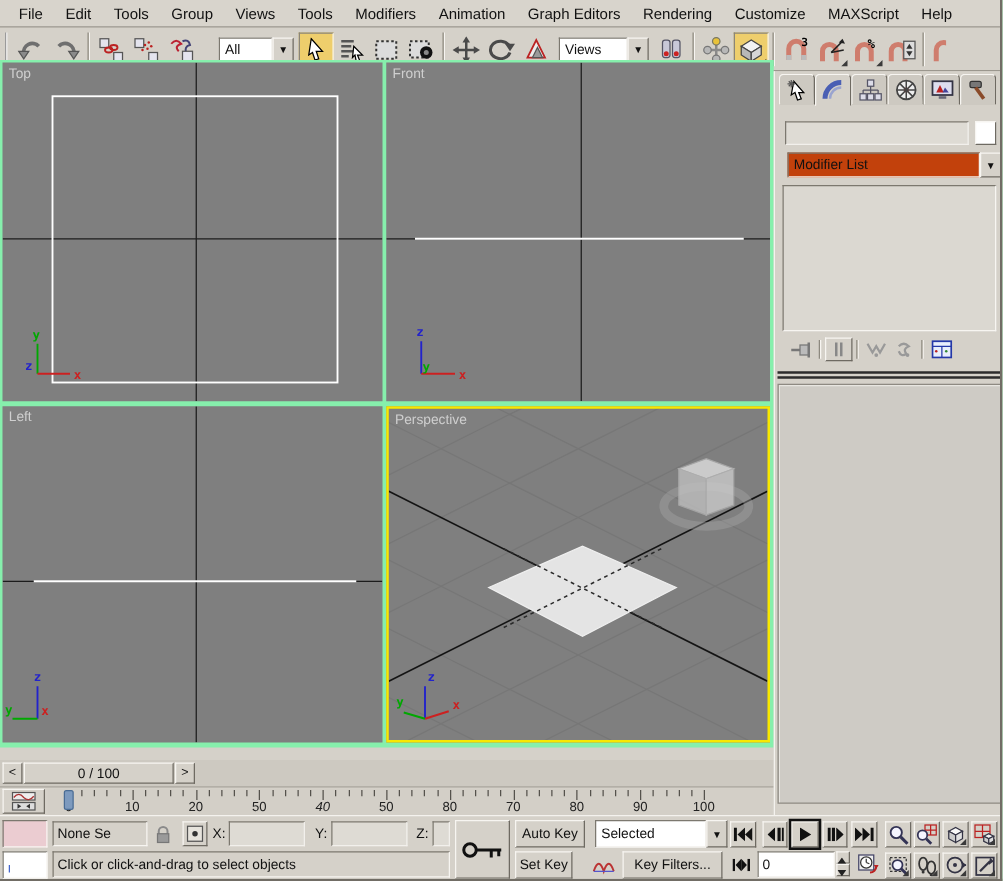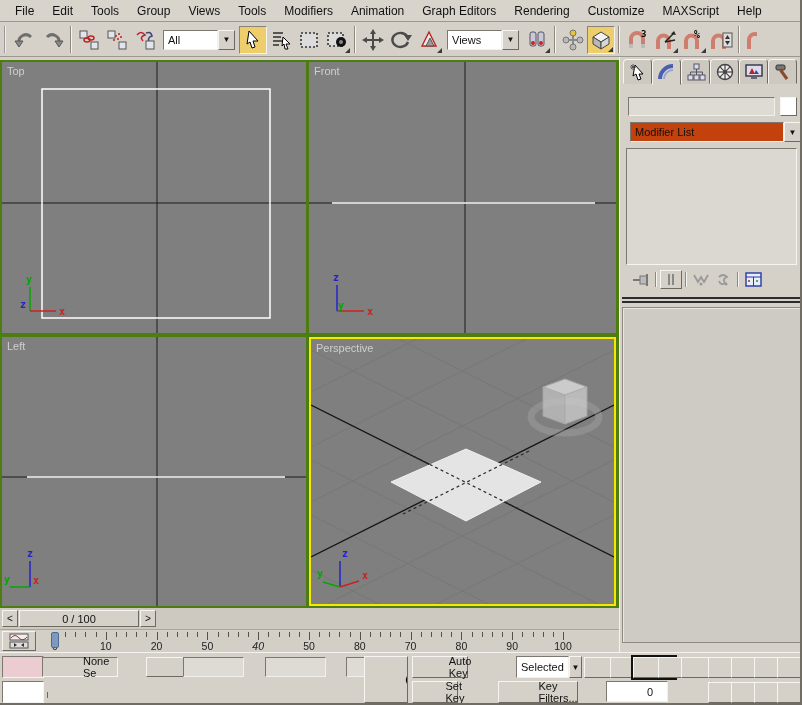--- a/index.html
+++ b/index.html
@@ -25,21 +25,21 @@
   
   #toolbar { position:absolute; left:0; top:23px; width:802px; height:34px; display:flex; align-items:center; padding-left:2px; background:#d5d1c9; border-bottom:1px solid #9b978e; overflow:hidden; }
   .grip { width:5px; align-self:stretch; margin:3px 2px; border-left:2px groove #eee; }
   .tbtn { width:28px; height:28px; flex:0 0 auto; }
   .tbtn svg { display:block; }
   .combo { display:flex; height:20px; flex:0 0 auto; margin:0 4px; }
   .combo .cval { display:flex; align-items:center; padding:0 4px; border:1px solid; border-color:#7c786f #f2f0ec #f2f0ec #7c786f; background:#fff; font-size:11px; }
   .combo .carr { width:17px; display:flex; align-items:center; justify-content:center; font-size:8px; }
 
   
-  #viewport-area { position:absolute; left:0; top:60px; width:619px; height:550px; background:#4d7c0f; }
+  #viewport-area { position:absolute; left:0; top:48px; width:619px; height:550px; background:#86efac; }
   .viewport { position:absolute; background:#7f7f7f; overflow:hidden; }
   .vp-label { position:absolute; left:5px; top:3px; color:#cfcfcf; font-size:11px; z-index:3; }
   .viewport svg { position:absolute; left:0; top:0; }
   #vp-top   { left:2px; top:2px;   width:304px; height:271px; }
   #vp-front { left:309px; top:2px; width:307px; height:271px; }
   #vp-left  { left:2px; top:277px; width:304px; height:269px; }
   #vp-persp { left:309px; top:277px; width:307px; height:269px; border:2px solid #f8e800; }
 
   
   #timeslider { position:absolute; left:0; top:608px; width:619px; height:22px; background:#cdc9c1; border-bottom:1px solid #aaa69e; }
@@ -52,21 +52,21 @@
   #curve-editor-btn { position:absolute; left:2px; top:0px; width:34px; height:20px; }
   #ruler { position:absolute; left:38px; top:0; width:580px; height:21px; background:#d3cfc7; }
   .tick { position:absolute; top:1px; width:1px; background:#55524c; }
   .tick.minor { height:5px; }
   .tick.major { height:8px; }
   .tnum { position:absolute; top:9px; font-size:10.5px; color:#222; transform:translateX(-50%); }
   #frame-marker { position:absolute; top:1px; width:8px; height:16px; background:#7d9abe; border:1px solid #4a6c94; border-radius:2px; }
 
   
   #statusbar { position:absolute; left:0; top:652px; width:802px; height:53px; background:#d5d1c9; border-top:1px solid #f4f2ee; }
-  #statusbar .abs { position:absolute;padding-left:40px; }
+  #statusbar .abs { position:absolute; }
   .slabel { font-size:11px; }
   .sfield { font-size:11px; display:flex; align-items:center; padding:0 3px; }
 
   
   #command-panel { position:absolute; left:619px; top:57px; width:183px; height:595px; background:#d5d1c9; border-left:1px solid #f4f2ee; }
   #cp-tabs { position:absolute; left:3px; top:2px; display:flex; height:26px; }
   .cp-tab { width:29px; height:25px; border:1px solid; border-color:#f7f5f1 #6e6a62 transparent #f7f5f1; border-radius:4px 4px 0 0; background:#cdc9c1; display:flex; align-items:center; justify-content:center; }
   .cp-tab.active { background:#d5d1c9; height:26px; }
   #cp-name { position:absolute; left:8px; top:40px; width:147px; height:19px; }
   #cp-swatch { position:absolute; left:160px; top:40px; width:17px; height:19px; background:#fff; }
@@ -137,21 +137,21 @@
         </svg>
       </span>
   <span class="tbtn btn">
         <svg width="22" height="22">
           <path d="M3 6 q4 -5 8 0 q-6 2 -2 6" fill="none" stroke="#b23" stroke-width="1.6"></path>
           <path d="M12 4 q5 -2 6 3 q-5 1 -3 7" fill="none" stroke="#447" stroke-width="1.6"></path>
           <rect x="12" y="12" width="8" height="8" fill="#e4e4ee" stroke="#555"></rect>
         </svg>
       </span>
   <span class="combo" style="width:72px;">
-    <span class="cval" style="flex:1;">All</span>
+    <span class="cval" style="flex:1;margin-left:12px;">All</span>
     <span class="carr raised">▼</span>
   </span>
   <span class="tbtn btn raised yellow">
         <svg width="20" height="20">
           <polygon points="6,1 15,11 10,11 12,17 9,18 7,12 4,14" fill="#fff" stroke="#000"></polygon>
         </svg>
       </span>
   <span class="tbtn btn">
         <svg width="22" height="22">
           <g stroke="#555" stroke-width="2">
@@ -613,20 +613,21 @@
         </svg>
       </span>
   <span class="abs btn raised fly" style="left:777px; top:29px; width:21px; height:21px;">
         <svg width="16" height="16">
           <rect x="1" y="1" width="14" height="14" fill="none" stroke="#334" stroke-width="1.4"></rect>
           <line x1="4" y1="12" x2="12" y2="4" stroke="#334" stroke-width="1.8"></line>
           <polygon points="12,1 15,4 11,7" fill="#334"></polygon>
         </svg>
       </span>
 
+  <span class="abs sunken sfield" style="left:42px; top:28px; width:318px; height:21px; white-space:nowrap; overflow:hidden;">Click or click-and-drag to select objects</span>
 </div>
 
 <div id="command-panel">
   <div id="cp-tabs">
     <span class="cp-tab">
           <svg width="20" height="20">
             <polygon points="7,3 15,12 11,12 13,17 10,18 8,12 5,14" fill="#fff" stroke="#000"></polygon>
             <g stroke="#555" stroke-width="1">
               <line x1="3" y1="3" x2="7" y2="7"></line>
               <line x1="7" y1="3" x2="3" y2="7"></line>

